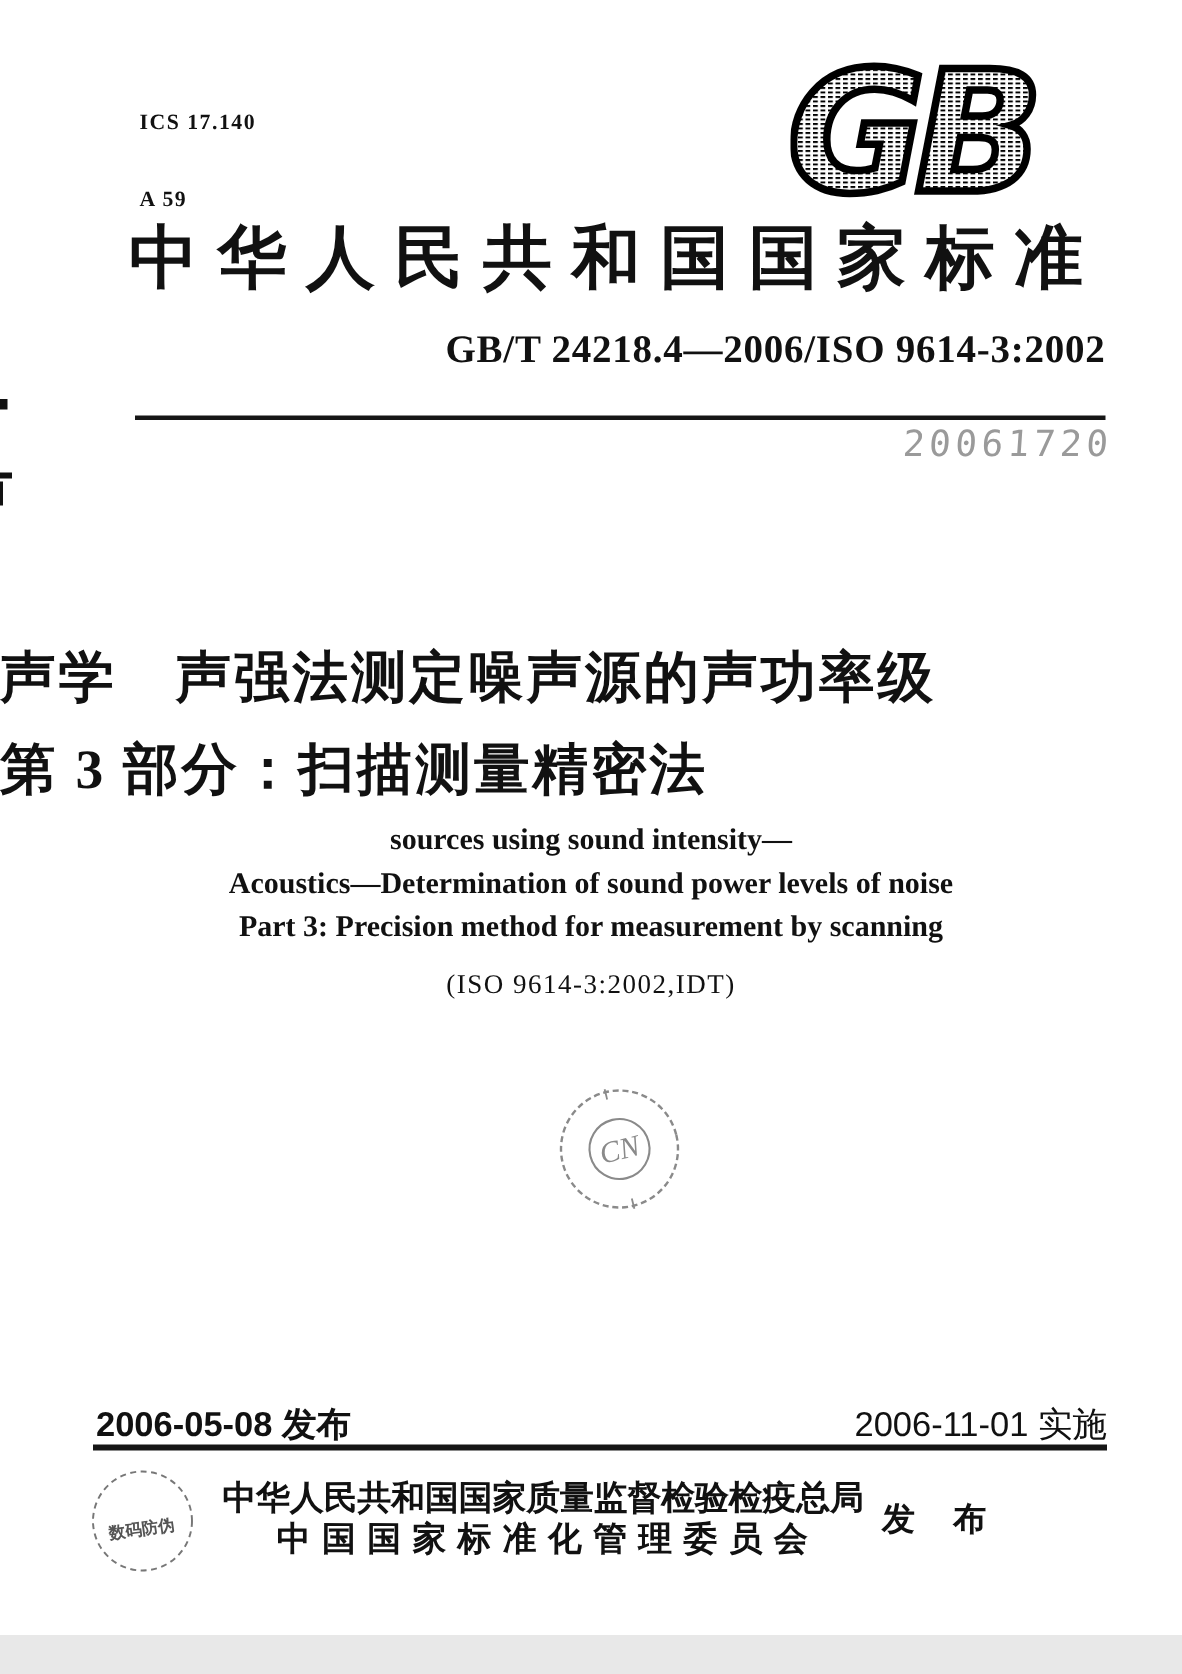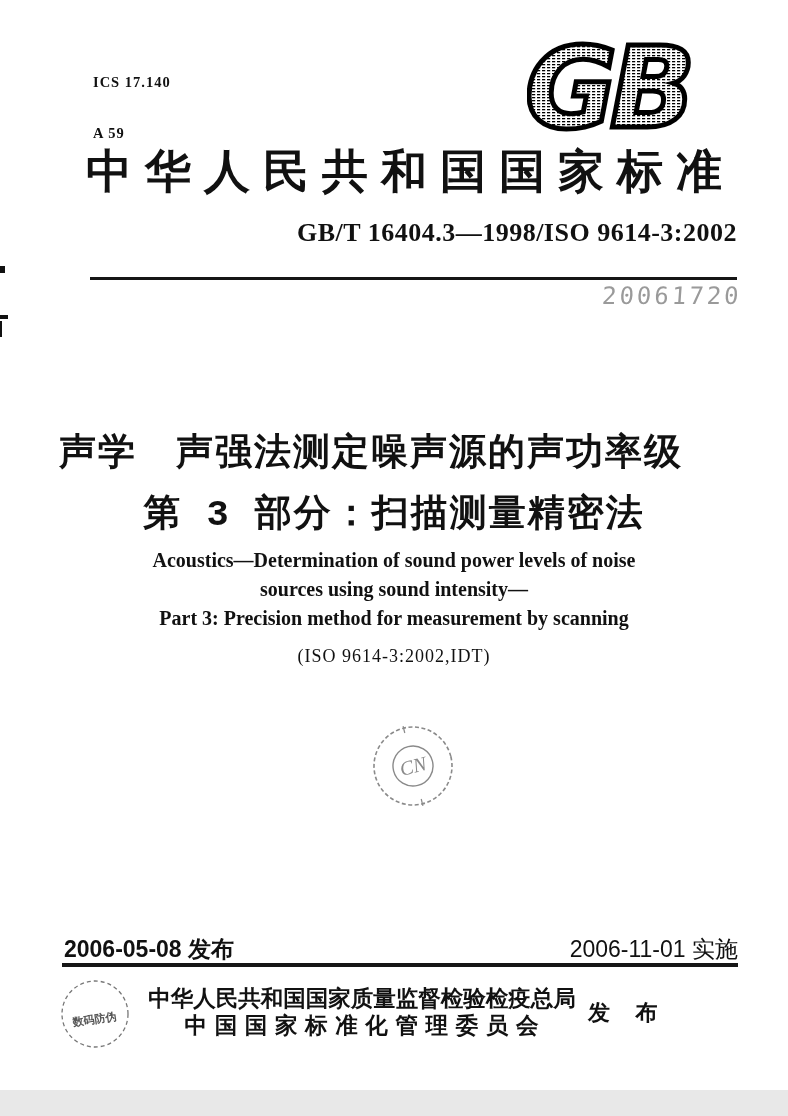--- a/index.html
+++ b/index.html
@@ -38,22 +38,22 @@
 
   .stamp-number {
     position:absolute; right:46px; top:282px;
     font-family:"DejaVu Sans Mono", monospace;
     font-size:24px; color:#9a9a9a; letter-spacing:3px;
     transform:skewX(-4deg);
   }
 
   
   .title-cn {
-    position:absolute; left:0; right:30px; text-align:center;
-    font-family:Liberation Mono, monospace;
+    position:absolute; left:0; right:30px; text-align:left;
+    font-family:Liberation Serif, serif;
     font-weight:bold; font-size:37px; letter-spacing:2px; white-space:nowrap;
   }
   .title-cn.l1 { top:427px; right:46px; }
   .title-cn.l2 { top:478px; right:0;margin-top:10px; }
 
   
   .title-en {
     position:absolute; left:0; right:0; top:546px; text-align:center;
     font-size:20px; font-weight:bold; line-height:29px;
   }
@@ -112,32 +112,32 @@
           <rect width="5" height="3" fill="#ffffff"></rect>
           <rect x="0" y="0" width="3.2" height="1.3" fill="#000000"></rect>
         </pattern>
       </defs>
       <text x="-2" y="93" font-family="'DejaVu Sans', sans-serif" font-size="112" font-weight="bold" font-style="italic" letter-spacing="-7" fill="url(#gbht)" stroke="#000" stroke-width="5">GB</text>
     </svg>
   </div>
 
   <div class="header-title">中华人民共和国国家标准</div>
 
-  <div class="std-number">GB/T 16404.3—1998/ISO 9614-3:2002</div>
+  <div class="std-number">GB/T 24218.4—2006/ISO 9614-3:2002</div>
 
   <div class="rule-top"></div>
 
   <div class="stamp-number">20061720</div>
 
   <div class="title-cn l1">声学　声强法测定噪声源的声功率级</div>
   <div class="title-cn l2">第 3 部分：扫描测量精密法</div>
 
   <div class="title-en">
+    <div>sources using sound intensity—</div>
     <div>Acoustics—Determination of sound power levels of noise</div>
-    <div>sources using sound intensity—</div>
     <div>Part 3: Precision method for measurement by scanning</div>
   </div>
 
   <div class="iso-ref">(ISO 9614-3:2002,IDT)</div>
 
   <div class="cn-seal">
     <svg width="88" height="88" viewBox="0 0 88 88" aria-hidden="true">
       <g transform="rotate(-14 44 44)">
         <circle cx="44" cy="44" r="39" fill="none" stroke="#8a8a8a" stroke-width="1.6" stroke-dasharray="4 2.5"></circle>
         <circle cx="44" cy="44" r="20" fill="none" stroke="#8a8a8a" stroke-width="1.4"></circle>

